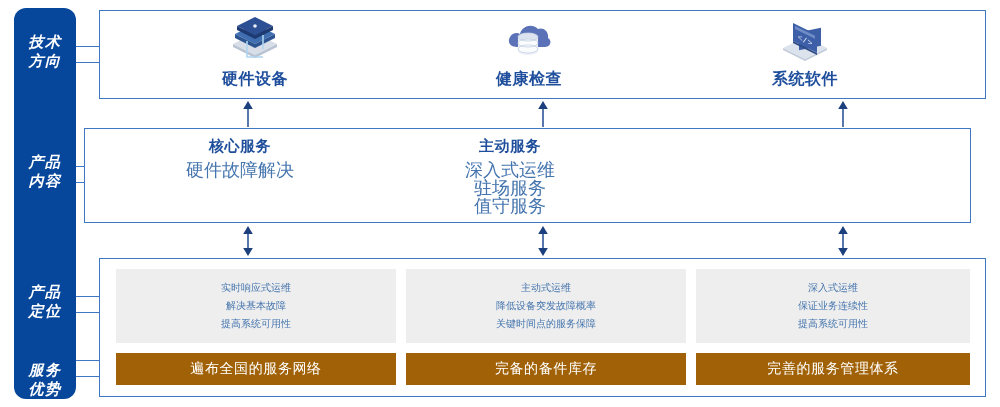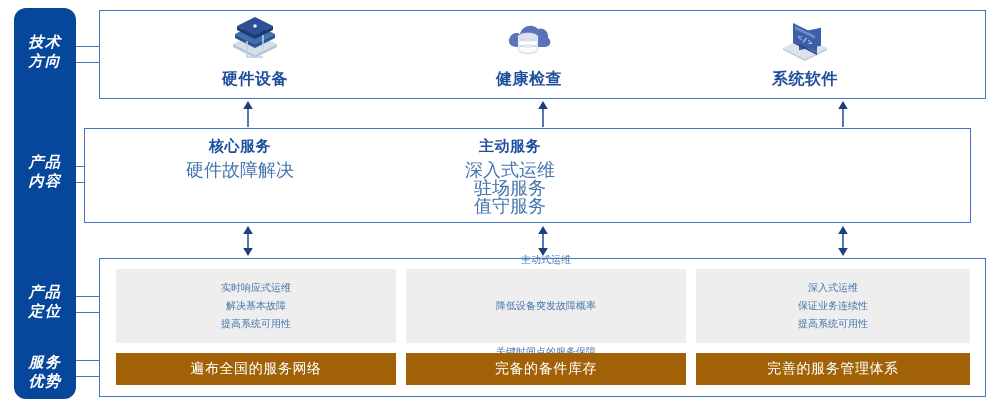--- a/index.html
+++ b/index.html
@@ -159,21 +159,21 @@
       <span class="ln">方向</span>
     </div>
     <div class="rail-label" style="top:144px;">
       <span class="ln">产品</span>
       <span class="ln">内容</span>
     </div>
     <div class="rail-label" style="top:274px;">
       <span class="ln">产品</span>
       <span class="ln">定位</span>
     </div>
-    <div class="rail-label" style="top:344px;">
+    <div class="rail-label" style="top:352px;">
       <span class="ln">服务</span>
       <span class="ln">优势</span>
     </div>
   </div>
 
   <div class="conn conn-h" style="left:76px; top:46px;  width:24px;"></div>
   <div class="conn conn-h" style="left:76px; top:62px;  width:24px;"></div>
 
   <div class="conn conn-h" style="left:76px; top:166px; width:24px;"></div>
   <div class="conn conn-h" style="left:76px; top:182px; width:24px;"></div>
@@ -302,21 +302,21 @@
   </div>
 
   <div class="sect" id="sect-pos">
 
     <div class="pos-card" style="left:16px; width:280px;">
       <div class="pos-line">实时响应式运维</div>
       <div class="pos-line">解决基本故障</div>
       <div class="pos-line">提高系统可用性</div>
     </div>
 
-    <div class="pos-card" style="left:306px; width:280px;gap:28px;">
+    <div class="pos-card" style="left:306px; width:280px;">
       <div class="pos-line">主动式运维</div>
       <div class="pos-line">降低设备突发故障概率</div>
       <div class="pos-line">关键时间点的服务保障</div>
     </div>
 
     <div class="pos-card" style="left:596px; width:274px;">
       <div class="pos-line">深入式运维</div>
       <div class="pos-line">保证业务连续性</div>
       <div class="pos-line">提高系统可用性</div>
     </div>

